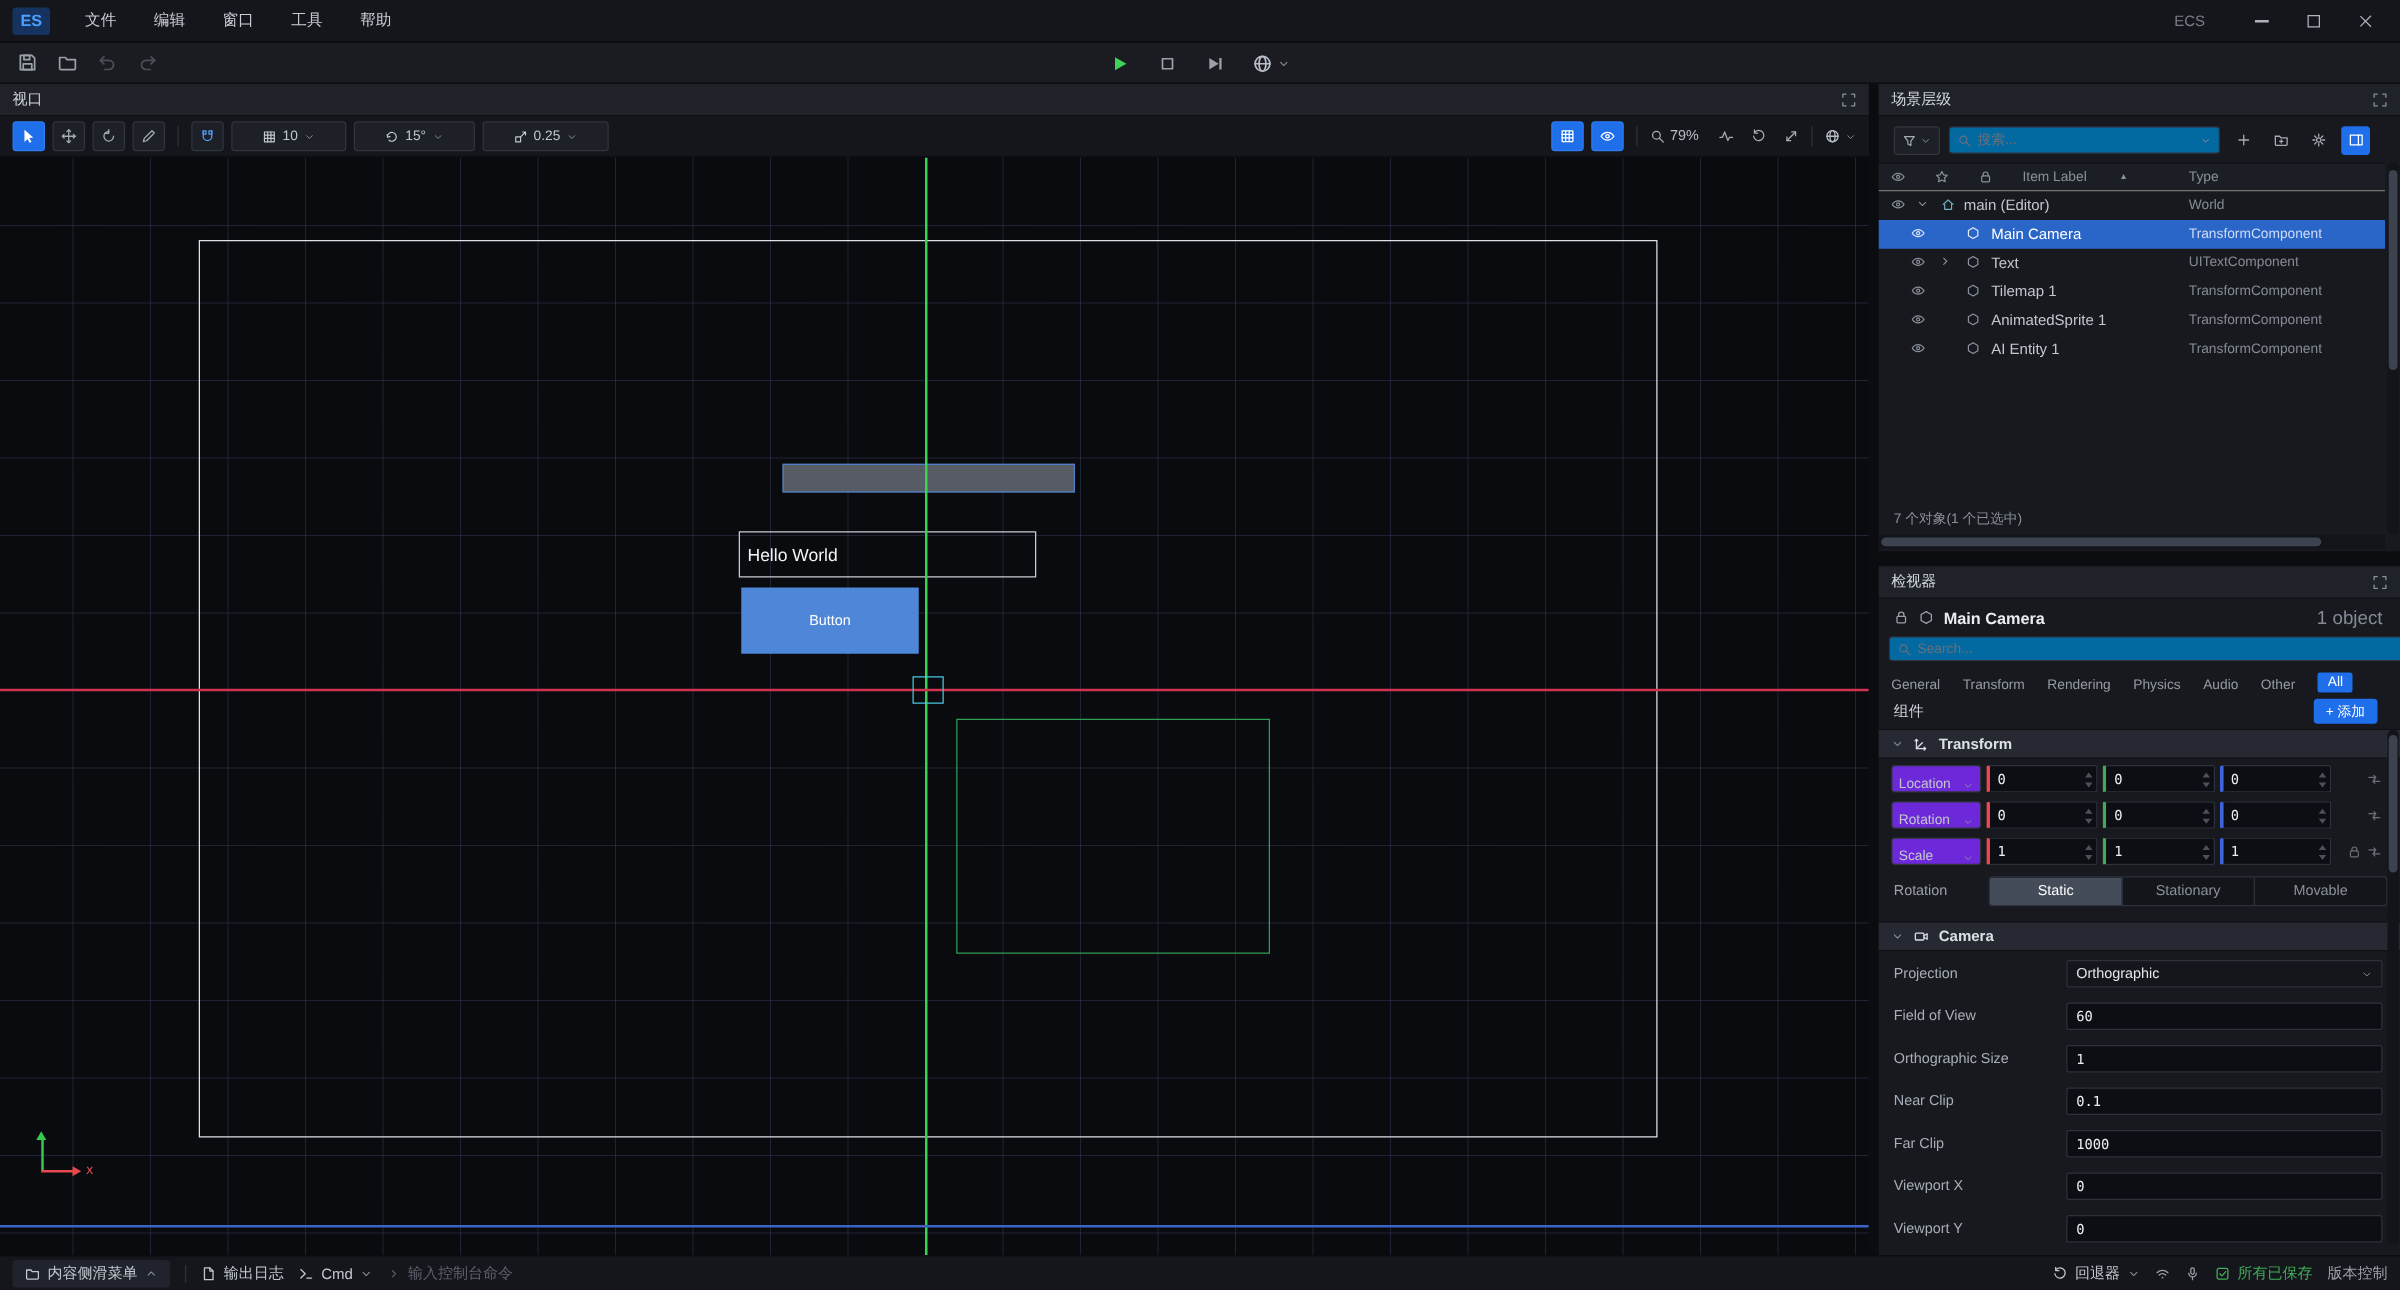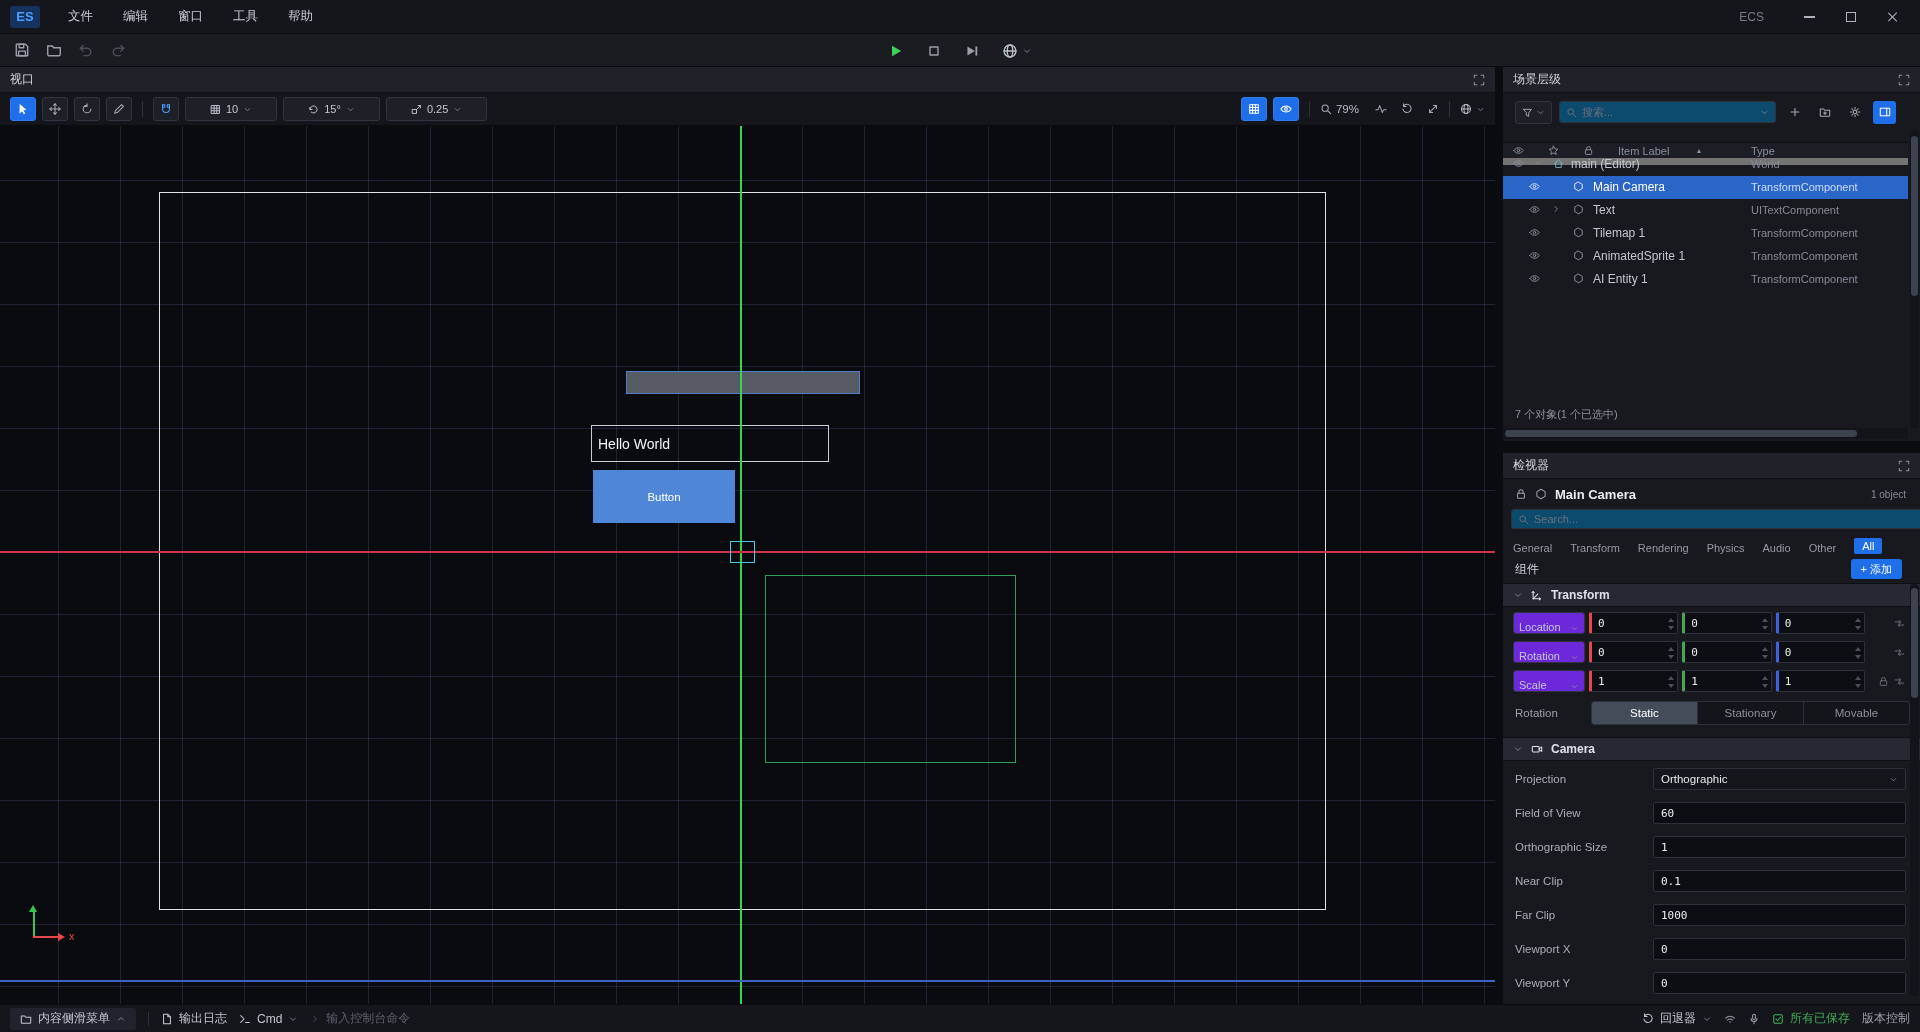--- a/index.html
+++ b/index.html
@@ -59,26 +59,26 @@
 .gizmo{left:24px;top:779px;width:80px;height:48px}
 .gz-y{position:absolute;left:9px;top:6px;width:1.6px;height:26px;background:#35c94f}
 .gz-y-head{position:absolute;left:5.3px;top:0;width:0;height:0;border-left:4.5px solid transparent;border-right:4.5px solid transparent;border-bottom:7px solid #35c94f}
 .gz-x{position:absolute;left:9px;top:31px;width:26px;height:1.6px;background:#e5484d}
 .gz-x-head{position:absolute;left:34px;top:27.5px;width:0;height:0;border-top:4.5px solid transparent;border-bottom:4.5px solid transparent;border-left:7px solid #e5484d}
 .gz-x-label{position:absolute;left:45px;top:25px;color:#e5484d;font-size:11px}
 
 #hierarchy{position:absolute;left:1503px;top:67px;width:417px;height:374px;background:#17191f}
 #h-toolbar{position:absolute;left:0;top:31px;width:405px;height:28px;display:flex;align-items:center;padding:0 12px;gap:7px}
 .h-filter{display:flex;align-items:center;gap:3px;height:23px;padding:0 6px;border:1px solid #30343e;background:#1d2027;border-radius:3px;color:#a6acb5;flex:none}
-.search-box{position:relative;flex:1;height:22px;background:#0c4a6e;border:1px solid #2c313c;border-radius:3px;display:flex;align-items:center;padding:0 6px;gap:5px;color:#6a707b;min-width:0}
+.search-box{position:relative;flex:1;height:22px;background:#0369a1;border:1px solid #2c313c;border-radius:3px;display:flex;align-items:center;padding:0 6px;gap:5px;color:#6a707b;min-width:0}
 .search-box input{flex:1;background:transparent;border:0;outline:none;color:#c2c7cf;font-size:11px;min-width:0;font-family:inherit}
 .search-box input::placeholder{color:#6a707b}
 .icon-btn{width:23px;height:23px;display:flex;align-items:center;justify-content:center;color:#a6acb5;border-radius:3px;flex:none}
 .icon-btn.blue{background:#1f6feb;color:#fff}
-#h-cols{position:absolute;left:0;top:75px;width:405px;height:23px;background:#1c1e25;border-top:1px solid #0e0f13;border-bottom:7px solid #737373;display:flex;align-items:center;padding:0 10px;gap:24px;color:#8a909b;font-size:11px}
+#h-cols{position:absolute;left:0;top:63px;width:405px;height:23px;background:#1c1e25;border-top:1px solid #0e0f13;border-bottom:1px solid #737373;display:flex;align-items:center;padding:0 10px;gap:24px;color:#8a909b;font-size:11px}
 #h-cols .col-type{position:absolute;left:248px}
 .sort-tri{font-size:7px;color:#8a909b;margin-left:2px}
 #h-rows{position:absolute;left:0;top:86px;width:405px}
 .h-row{position:relative;height:23px;color:#c2c7cf;font-size:12px}
 .h-row .r-eye{position:absolute;left:26px;top:5px;color:#8a909b}
 .h-row.lvl0 .r-eye{left:10px}
 .h-row .r-chev{position:absolute;top:5px;color:#8a909b}
 .h-row .r-chev.c0{left:30px}
 .h-row .r-chev.c1{left:48px}
 .h-row .r-icon{position:absolute;left:70px;top:5px;color:#8b94a2}
@@ -92,21 +92,21 @@
 .h-row.sel .r-icon{color:#e6eefb}
 #h-footer{position:absolute;left:12px;top:340px;color:#8a909b;font-size:11px}
 #h-hscroll{position:absolute;left:0;top:361px;width:405px;height:11px;background:#13141a}
 #h-hscroll .thumb{position:absolute;left:2px;top:2px;width:352px;height:7px;background:#3c434f;border-radius:4px}
 #h-vscroll{position:absolute;right:1px;top:63px;width:9px;height:298px;background:#13141a;border-radius:4px}
 #h-vscroll .thumb{position:absolute;left:1px;top:6px;width:7px;height:160px;background:#3c434f;border-radius:4px}
 
 #inspector{position:absolute;left:1503px;top:453px;width:417px;height:551px;background:#17191f}
 #insp-obj{position:absolute;left:0;top:30px;width:100%;height:22px;display:flex;align-items:center;padding:0 12px;gap:8px;color:#9aa1ab}
 #insp-obj .obj-name{font-size:13px;font-weight:bold;color:#e9ecf1}
-#insp-obj .obj-count{margin-left:auto;color:#858b96;font-size:10px;margin-right:2px}
+#insp-obj .obj-count{margin-left:auto;color:#858b96;font-size:15px;margin-right:2px}
 #insp-search{position:absolute;left:8px;top:56px;width:457px;height:20px}
 #insp-tabs{position:absolute;left:10px;top:81px;width:400px;height:20px;display:flex;align-items:flex-end;gap:18px}
 .tab{font-size:11px;color:#959ba5;flex:none}
 .tab.active{background:#1f6feb;color:#fff;border-radius:2px;padding:2px 8px}
 #insp-comp{position:absolute;left:0;top:104px;width:100%;height:24px;display:flex;align-items:center;padding:0 12px}
 #insp-comp .comp-label{color:#cfd3da;font-size:12px}
 .add-btn{margin-left:auto;background:#1f6feb;color:#fff;font-size:11px;height:20px;padding:0 10px;border-radius:3px;display:flex;align-items:center;margin-right:6px}
 .sec-header{position:absolute;left:0;width:100%;height:24px;background:#262932;display:flex;align-items:center;padding:0 10px;gap:8px;font-weight:bold;color:#dde1e7;font-size:12px;border-top:1px solid #0e0f13;border-bottom:1px solid #0e0f13}
 #sec-transform{top:130px}
 #sec-camera{top:284px}

